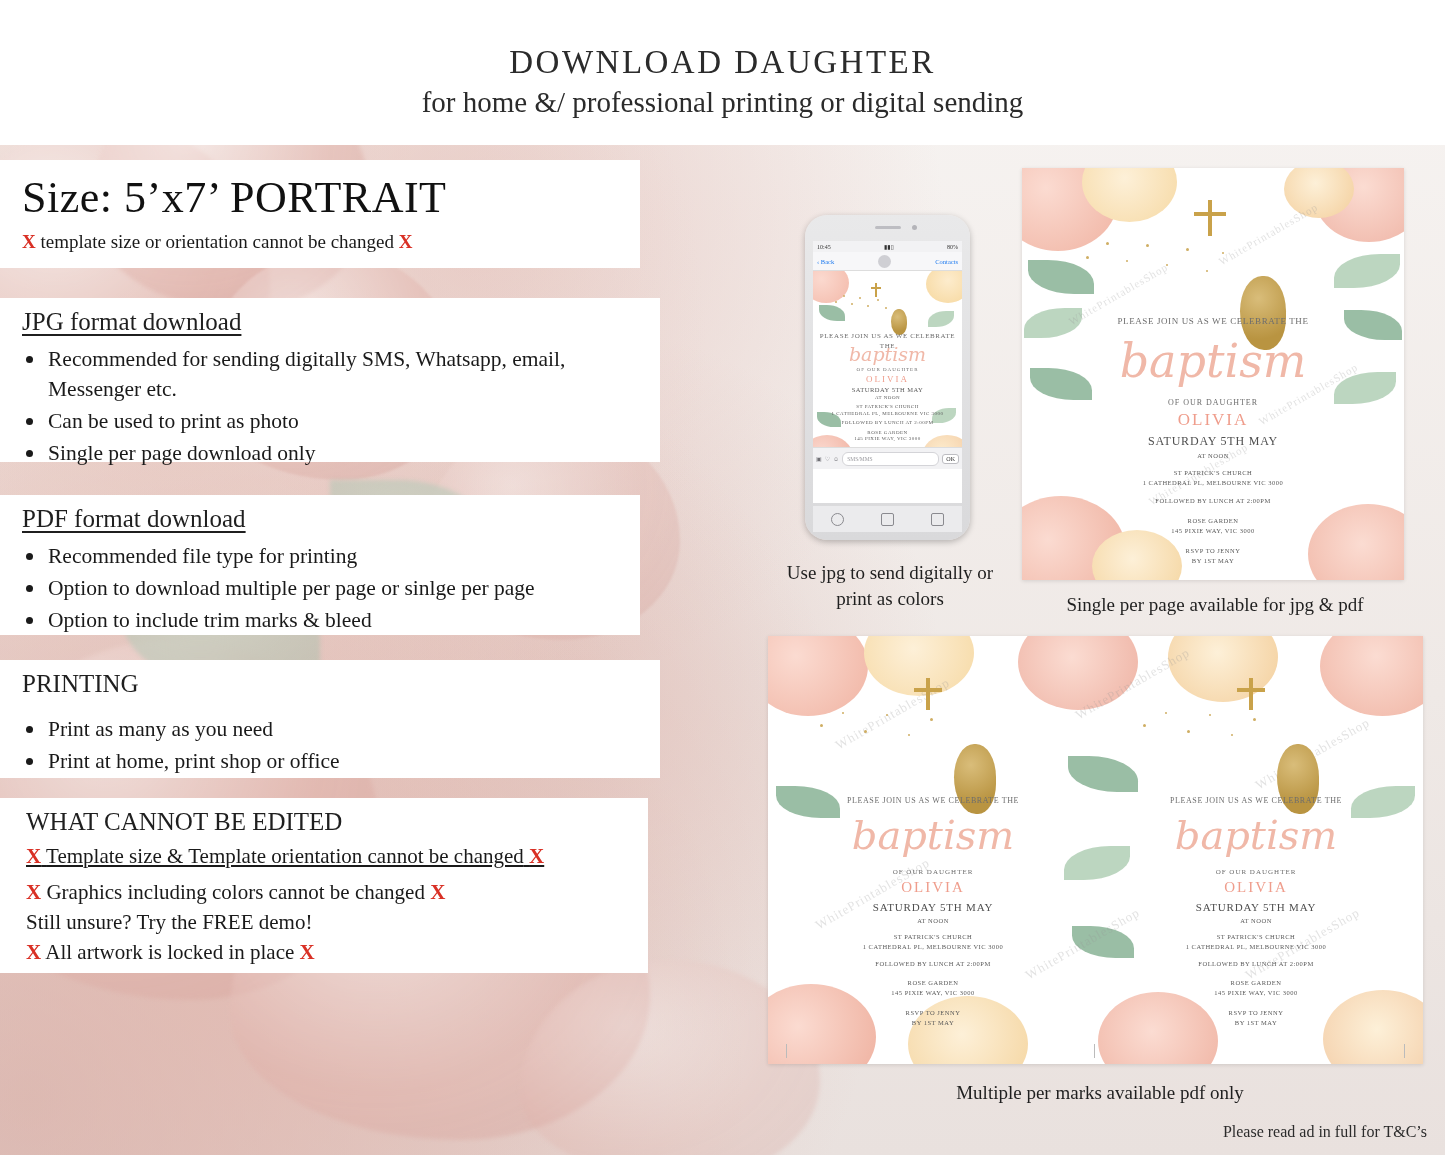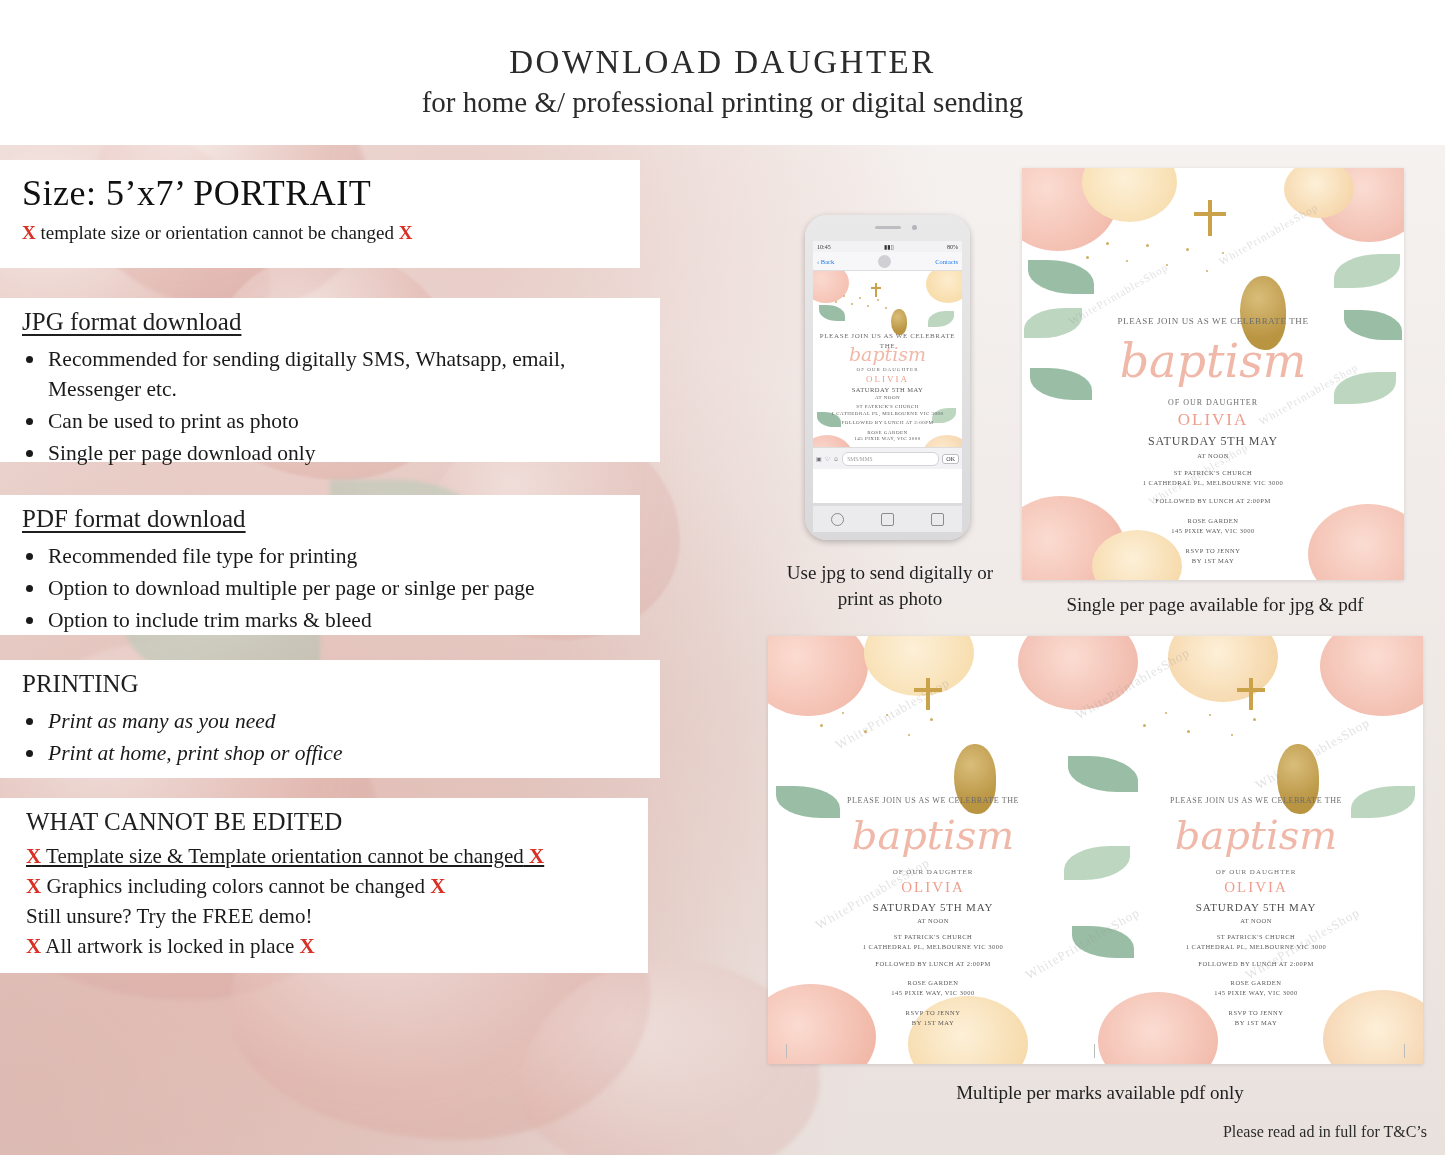--- a/index.html
+++ b/index.html
@@ -32,21 +32,21 @@
      font-size:29px;color:#2b2b2b;font-weight:400;}
 
   
   .panel{position:absolute;background:#ffffff;}
   .block-title{font-size:25px;color:#1f1f1f;}
   .u{ text-decoration:underline; text-underline-offset:4px; }
   ul.bul{list-style:none;margin:0;padding:0;}
   ul.bul li{position:relative;padding-left:26px;font-size:21.5px;line-height:30px;color:#1a1a1a;margin-bottom:2px;}
   ul.bul li:before{content:"";position:absolute;left:4px;top:12px;width:7px;height:7px;border-radius:50%;background:#1a1a1a;}
   .xmark{color:#d93025;font-weight:700;}
-  .sizeline{font-size:36px;letter-spacing:.5px;color:#111;}
+  .sizeline{font-size:44px;letter-spacing:.5px;color:#111;}
   .subline{font-size:19px;color:#1a1a1a;}
   .redline{font-size:21px;color:#1a1a1a;}
 
   
   .cap{position:absolute;text-align:center;font-size:19px;color:#1f1f1f;line-height:26px;}
 
   
   .phone{position:absolute;left:805px;top:215px;width:165px;height:325px;border-radius:22px;
     background:linear-gradient(180deg,#e9e9ea,#d9d9db);box-shadow:0 2px 6px rgba(0,0,0,.25);padding:0;}
   .phone .screen{position:absolute;left:8px;top:26px;width:149px;height:262px;background:#fff;overflow:hidden;}
@@ -135,36 +135,36 @@
       <li><span>Recommended file type for printing</span></li>
       <li><span>Option to download multiple per page or sinlge per page</span></li>
       <li><span>Option to include trim marks &amp; bleed</span></li>
     </ul>
   </div>
 </div>
 
 <div class="panel" style="left:0;top:660px;width:660px;height:118px;">
   <div style="padding:10px 0 0 22px;">
     <div class="block-title">PRINTING</div>
-    <ul class="bul" style="margin-top:8px;font-style:italic;">
+    <ul class="bul" style="margin-top:16px;">
       <li><span>Print as many as you need</span></li>
       <li><span>Print at home, print shop or office</span></li>
     </ul>
   </div>
 </div>
 
 <div class="panel" style="left:0;top:798px;width:648px;height:175px;">
   <div style="padding:10px 0 0 26px;">
     <div class="block-title">WHAT CANNOT BE EDITED</div>
     <div class="redline" style="margin-top:8px;text-decoration:underline;">
       <span class="xmark">X</span>
       <span>Template size &amp; Template orientation cannot be changed</span>
       <span class="xmark">X</span>
     </div>
-    <div class="redline" style="margin-top:5px;">
+    <div class="redline" style="margin-top:11px;">
       <span class="xmark">X</span>
       <span>Graphics including colors cannot be changed</span>
       <span class="xmark">X</span>
     </div>
     <div class="redline" style="margin-top:5px;">Still unsure? Try the FREE demo!</div>
     <div class="redline" style="margin-top:5px;">
       <span class="xmark">X</span>
       <span>All artwork is locked in place</span>
       <span class="xmark">X</span>
     </div>
@@ -233,21 +233,21 @@
       </div>
     </div>
   </div>
   <div class="homebar">
     <span class="hbtn circle"></span>
     <span class="hbtn"></span>
     <span class="hbtn"></span>
   </div>
 </div>
 
-<div class="cap" style="left:780px;top:560px;width:220px;">Use jpg to send digitally or print as photo</div>
+<div class="cap" style="left:780px;top:560px;width:220px;">Use jpg to send digitally or print as colors</div>
 
 <div class="card" style="position:absolute;left:1022px;top:168px;width:382px;height:412px;box-shadow:0 1px 4px rgba(0,0,0,.12);">
 
   <div class="bloom" style="left:-24px;top:-22px;width:120px;height:105px;background:radial-gradient(circle at 40% 40%,#fbdbd1,#f0b3a2);"></div>
   <div class="bloom" style="left:60px;top:-26px;width:95px;height:80px;background:radial-gradient(circle at 45% 45%,#fdf0d8,#f6d9a4);"></div>
   <div class="bloom" style="right:-20px;top:-18px;width:110px;height:92px;background:radial-gradient(circle at 45% 40%,#fbdcd2,#eeb2a3);"></div>
   <div class="bloom" style="right:50px;top:-8px;width:70px;height:58px;background:radial-gradient(circle at 45% 40%,#fdf0d8,#f3ce9b);"></div>
   <div class="bloom" style="left:-26px;bottom:-26px;width:130px;height:110px;background:radial-gradient(circle at 40% 40%,#fbdbd1,#eeae9c);"></div>
   <div class="bloom" style="left:70px;bottom:-22px;width:90px;height:72px;background:radial-gradient(circle at 45% 40%,#fdf0d8,#f4d49e);"></div>
   <div class="bloom" style="right:-24px;bottom:-24px;width:120px;height:100px;background:radial-gradient(circle at 45% 40%,#fbdcd2,#efb2a1);"></div>

